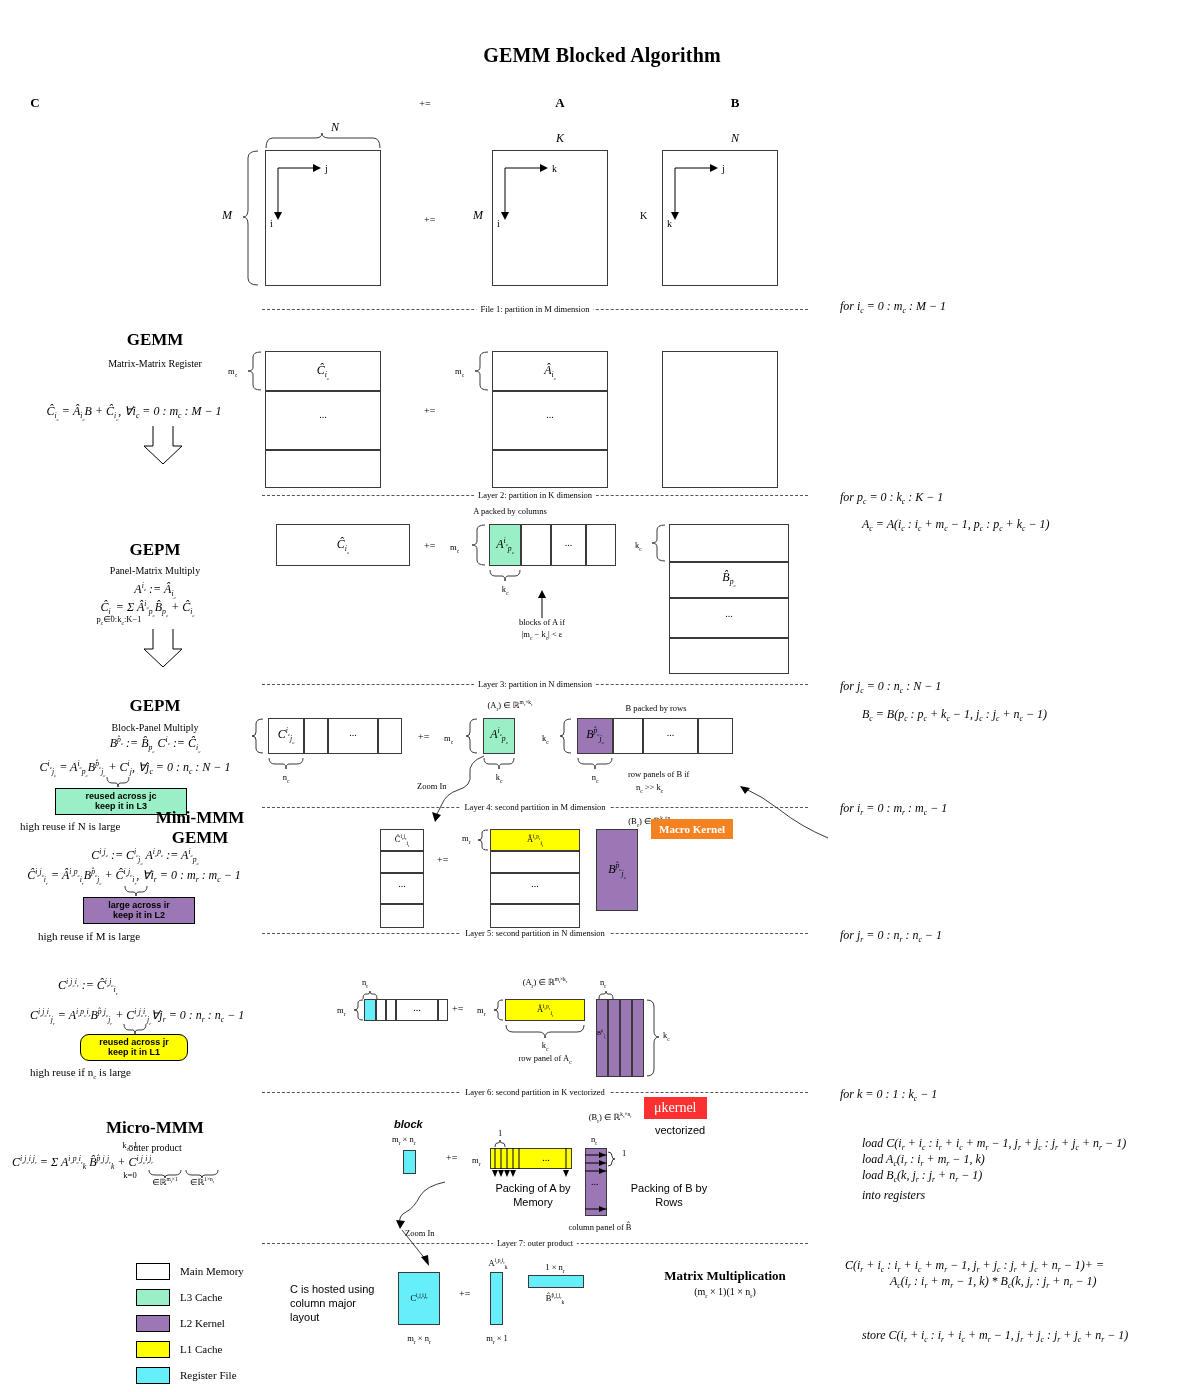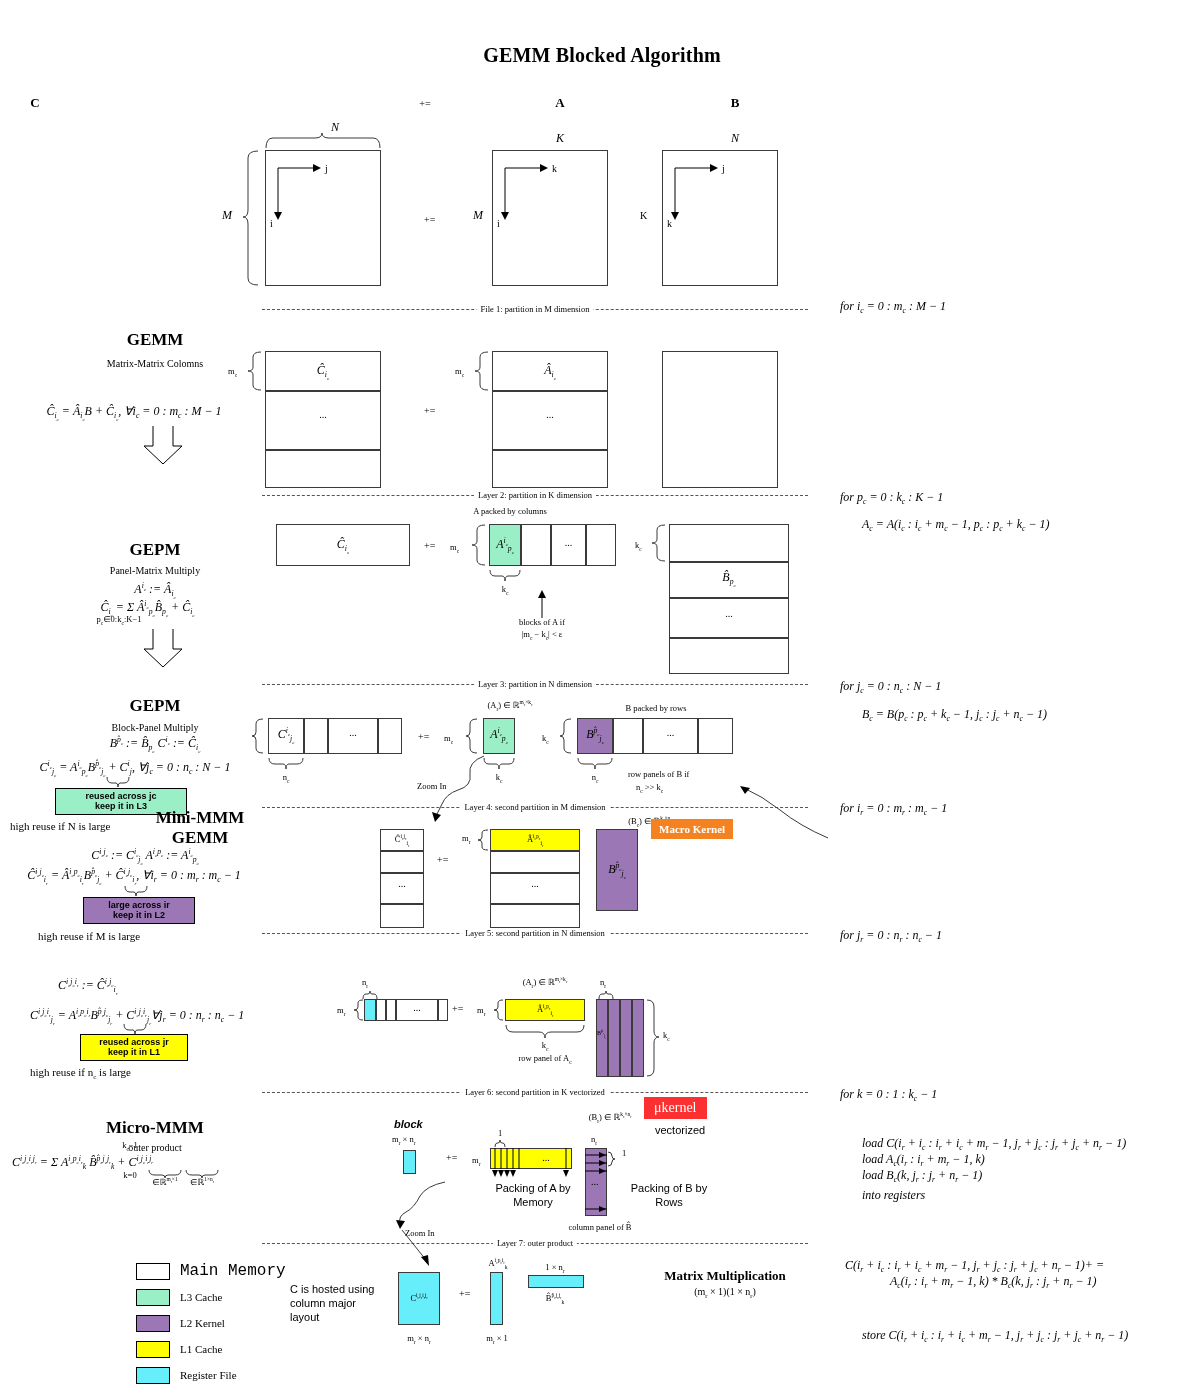--- a/index.html
+++ b/index.html
@@ -138,21 +138,21 @@
 <div class="sep" style="left:262px;top:933px;width:546px;"></div>
 <div class="sep-label" style="left:535px;top:933px;">Layer 5: second partition in N dimension</div>
 
 <div class="sep" style="left:262px;top:1092px;width:546px;"></div>
 <div class="sep-label" style="left:535px;top:1092px;">Layer 6: second partition in  K vectorized</div>
 
 <div class="sep" style="left:262px;top:1243px;width:546px;"></div>
 <div class="sep-label" style="left:535px;top:1243px;">Layer 7: outer product</div>
 
 <div class="abs sec-title ctr" style="left:60px;top:330px;width:190px;">GEMM</div>
-<div class="abs sec-sub ctr" style="left:60px;top:358px;width:190px;">Matrix-Matrix Colomns</div>
+<div class="abs sec-sub ctr" style="left:60px;top:358px;width:190px;">Matrix-Matrix Register</div>
 <div class="abs eq ctr" style="left:10px;top:404px;width:248px;">Ĉ<sub>i<sub>c</sub></sub> = Â<sub>i<sub>c</sub></sub>B + Ĉ<sub>i<sub>c</sub></sub>, ∀i<sub>c</sub> = 0 : m<sub>c</sub> : M − 1</div>
 <svg class="abs" style="left:143px;top:424px;" width="42" height="42">
   <path class="stroke" d="M10,2 L10,22 L1,22 L20,40 L39,22 L30,22 L30,2"></path>
 </svg>
 
 <div class="abs sec-title ctr" style="left:60px;top:540px;width:190px;">GEPM</div>
 <div class="abs sec-sub ctr" style="left:60px;top:565px;width:190px;">Panel-Matrix Multiply</div>
 <div class="abs eq ctr" style="left:60px;top:582px;width:190px;">A<sup>i<sub>c</sub></sup> := Â<sub>i<sub>c</sub></sub></div>
 <div class="abs eq ctr" style="left:35px;top:600px;width:225px;">Ĉ<sub>i<sub>c</sub></sub> =  Σ  Â<sup>i<sub>c</sub></sup><sub>p<sub>c</sub></sub>B̂<sub>p<sub>c</sub></sub> + Ĉ<sub>i<sub>c</sub></sub></div>
 <div class="abs tiny ctr" style="left:74px;top:614px;width:90px;">p<sub>c</sub>∈0:k<sub>c</sub>:K−1</div>
@@ -164,41 +164,41 @@
 <div class="abs sec-sub ctr" style="left:60px;top:722px;width:190px;">Block-Panel Multiply</div>
 <div class="abs eq ctr" style="left:60px;top:736px;width:190px;">B<sup>p̂<sub>c</sub></sup> := B̂<sub>p<sub>c</sub></sub>  C<sup>i<sub>c</sub></sup> := Ĉ<sub>i<sub>c</sub></sub></div>
 <div class="abs eq ctr" style="left:10px;top:760px;width:250px;">C<sup>i<sub>c</sub></sup><sub>j<sub>c</sub></sub> = A<sup>i<sub>c</sub></sup><sub>p<sub>c</sub></sub>B<sup>p̂<sub>c</sub></sup><sub>j<sub>c</sub></sub> + C<sup>i</sup><sub>j</sub>, ∀j<sub>c</sub> = 0 : n<sub>c</sub> : N − 1</div>
 <svg class="abs" style="left:106px;top:777px;" width="24" height="10">
   <path class="thin" d="M1,0 Q1,6 6,6 L10,6 Q12,6 12,10 Q12,6 14,6 L18,6 Q23,6 23,0"></path>
 </svg>
 <div class="badge badge-l3" style="left:55px;top:788px;width:132px;">
   <span style="white-space:pre-line">reused across jc
 keep it in L3</span>
 </div>
-<div class="abs note" style="left:10px;top:820px;text-align:center;">high reuse if N is large</div>
+<div class="abs note" style="left:20px;top:820px;text-align:center;">high reuse if N is large</div>
 
 <div class="abs sec-title ctr" style="left:130px;top:808px;width:140px;">Mini-MMM</div>
 <div class="abs sec-title ctr" style="left:130px;top:828px;width:140px;">GEMM</div>
 <div class="abs eq ctr" style="left:30px;top:848px;width:230px;">C<sup>i<sub>c</sub>j<sub>c</sub></sup> := C<sup>i<sub>c</sub></sup><sub>j<sub>c</sub></sub>   A<sup>i<sub>c</sub>p<sub>c</sub></sup> := A<sup>i<sub>c</sub></sup><sub>p<sub>c</sub></sub></div>
 <div class="abs eq ctr" style="left:8px;top:868px;width:252px;">Ĉ<sup>i<sub>c</sub>j<sub>c</sub></sup><sub>i<sub>r</sub></sub> = Â<sup>i<sub>c</sub>p<sub>c</sub></sup><sub>i<sub>r</sub></sub>B<sup>p̂<sub>c</sub></sup><sub>j<sub>c</sub></sub> + Ĉ<sup>i<sub>c</sub>j<sub>c</sub></sup><sub>i<sub>r</sub></sub>, ∀i<sub>r</sub> = 0 : m<sub>r</sub> : m<sub>c</sub> − 1</div>
 <svg class="abs" style="left:124px;top:886px;" width="24" height="10">
   <path class="thin" d="M1,0 Q1,6 6,6 L10,6 Q12,6 12,10 Q12,6 14,6 L18,6 Q23,6 23,0"></path>
 </svg>
 <div class="badge badge-l2" style="left:83px;top:897px;width:112px;">
   <span style="white-space:pre-line">large across ir
 keep it in L2</span>
 </div>
 <div class="abs note" style="left:38px;top:930px;">high reuse if M is large</div>
 
 <div class="abs eq" style="left:58px;top:978px;">C<sup>i<sub>c</sub>j<sub>c</sub>i<sub>r</sub></sup> := Ĉ<sup>i<sub>c</sub>j<sub>c</sub></sup><sub>i<sub>r</sub></sub></div>
 <div class="abs eq" style="left:30px;top:1008px;">C<sup>i<sub>c</sub>j<sub>c</sub>i<sub>r</sub></sup><sub>j<sub>r</sub></sub> = A<sup>i<sub>c</sub>p<sub>c</sub>i<sub>r</sub></sup>B<sup>p̂<sub>c</sub>j<sub>c</sub></sup><sub>j<sub>r</sub></sub> + C<sup>i<sub>c</sub>j<sub>c</sub>i<sub>r</sub></sup><sub>j<sub>r</sub></sub>∀j<sub>r</sub> = 0 : n<sub>r</sub> : n<sub>c</sub> − 1</div>
 <svg class="abs" style="left:123px;top:1024px;" width="24" height="10">
   <path class="thin" d="M1,0 Q1,6 6,6 L10,6 Q12,6 12,10 Q12,6 14,6 L18,6 Q23,6 23,0"></path>
 </svg>
-<div class="badge badge-l1" style="left:80px;top:1034px;width:108px;">
+<div class="badge badge-l1" style="left:80px;top:1034px;width:108px;border-radius:9px;">
   <span style="white-space:pre-line">reused across jr
 keep it in L1</span>
 </div>
 <div class="abs note" style="left:30px;top:1066px;">high reuse if n<sub>c</sub> is large</div>
 
 <div class="abs sec-title ctr" style="left:60px;top:1118px;width:190px;">Micro-MMM</div>
 <div class="abs sec-sub ctr" style="left:60px;top:1142px;width:190px;">outer product</div>
 <div class="abs tiny ctr" style="left:110px;top:1140px;width:40px;">k<sub>c</sub>−1</div>
 <div class="abs eq" style="left:12px;top:1155px;">C<sup>i<sub>c</sub>j<sub>c</sub>i<sub>r</sub>j<sub>r</sub></sup> =  Σ  A<sup>i<sub>c</sub>p<sub>c</sub>i<sub>r</sub></sup><sub>k</sub> B̂<sup>p̂<sub>c</sub>j<sub>c</sub>j<sub>r</sub></sup><sub>k</sub> + C<sup>i<sub>c</sub>j<sub>c</sub>i<sub>r</sub>j<sub>r</sub></sup></div>
 <div class="abs tiny ctr" style="left:110px;top:1170px;width:40px;">k=0</div>
@@ -501,21 +501,21 @@
 <div class="abs eq" style="left:862px;top:1328px;">store C(i<sub>r</sub> + i<sub>c</sub> : i<sub>r</sub> + i<sub>c</sub> + m<sub>r</sub> − 1, j<sub>r</sub> + j<sub>c</sub> : j<sub>r</sub> + j<sub>c</sub> + n<sub>r</sub> − 1)</div>
 
 <svg class="abs" style="left:740px;top:786px;" width="90" height="56">
   <path class="thin" d="M88,52 Q60,40 40,24 Q22,10 4,2"></path>
   <path d="M0,0 L10,2 L5,8 Z" fill="#000"></path>
 </svg>
 
 <div class="abs" id="legend" style="left:136px;top:1258px;width:150px;">
     <div style="display: flex; align-items: center; gap: 10px; height: 26px;">
       <div class="lg-sw" style="background: rgb(255, 255, 255);"></div>
-      <div style="font-size: 16px; font-family: Liberation Mono, monospace;">Main Memory</div>
+      <div style="font-size: 11px;">Main Memory</div>
     </div>
     <div style="display: flex; align-items: center; gap: 10px; height: 26px;">
       <div class="lg-sw" style="background: rgb(155, 239, 198);"></div>
       <div style="font-size: 11px;">L3 Cache</div>
     </div>
     <div style="display: flex; align-items: center; gap: 10px; height: 26px;">
       <div class="lg-sw" style="background: rgb(155, 119, 181);"></div>
       <div style="font-size: 11px;">L2 Kernel</div>
     </div>
     <div style="display: flex; align-items: center; gap: 10px; height: 26px;">

